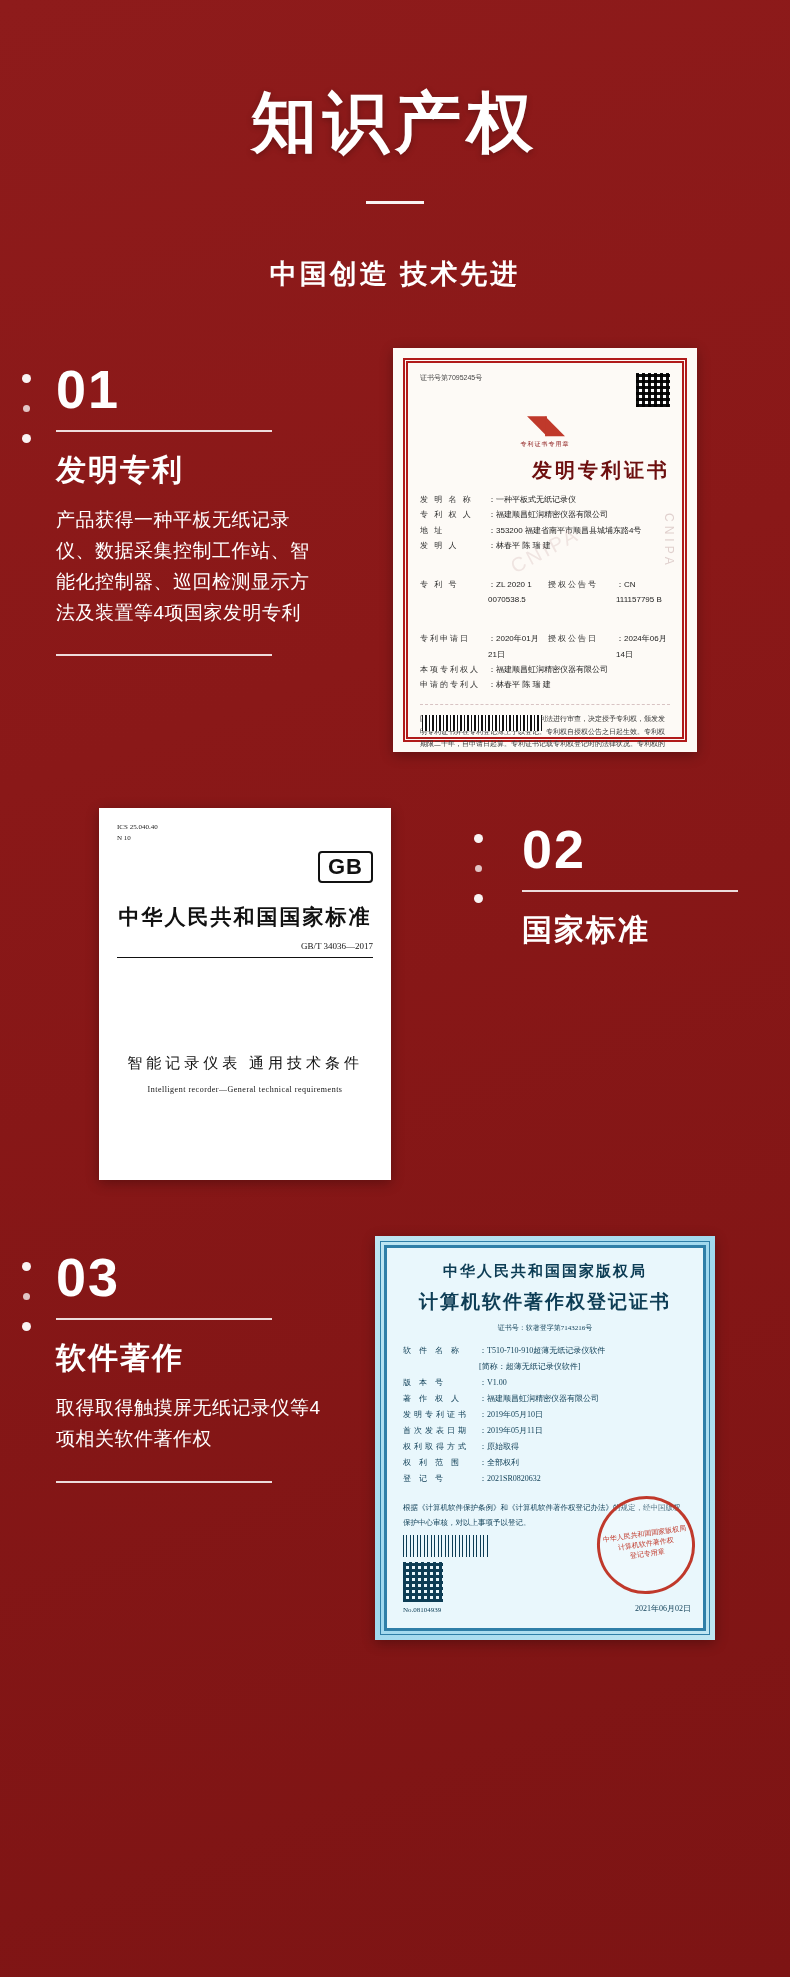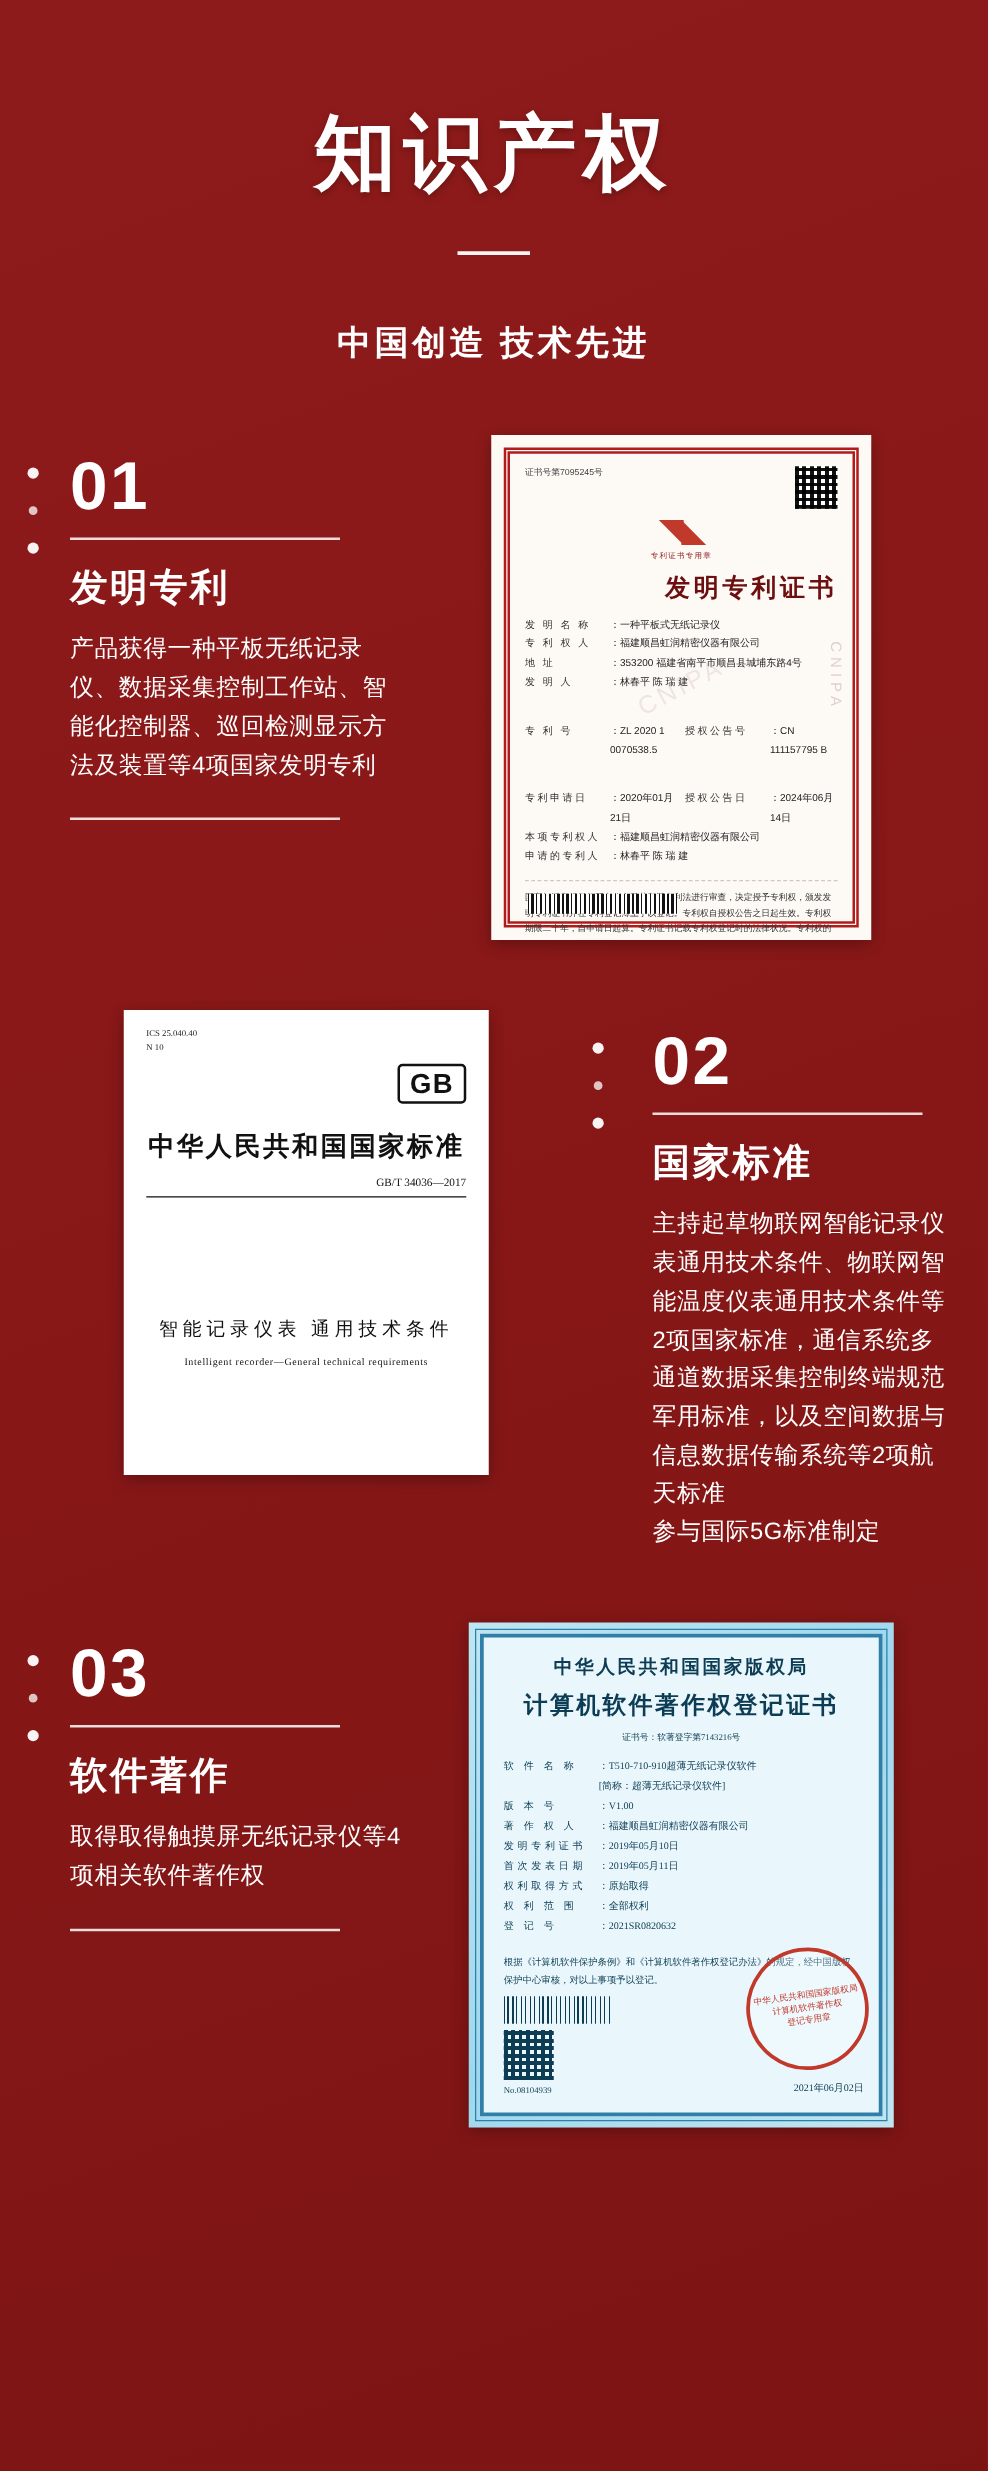--- a/index.html
+++ b/index.html
@@ -382,22 +382,20 @@
     <div class="text-col">
       <div class="dots">
         <div class="dot"></div>
         <div class="dot small"></div>
         <div class="dot"></div>
       </div>
       <div class="num-wrap">
         <div class="num">02</div>
         <div class="rule"></div>
         <div class="sec-title">国家标准</div>
-        <div class="sec-body">主持起草物联网智能记录仪表通用技术条件、物联网智能温度仪表通用技术条件等2项国家标准，通信系统多通道数据采集控制终端规范军用标准，以及空间数据与信息数据传输系统等2项航天标准
-参与国际5G标准制定</div>
       </div>
     </div>
     <div class="img-col">
       <div class="cert cert2">
         <div class="c2-head">
           <div class="c2-ics" style="white-space:pre-line">ICS 25.040.40
 N 10</div>
           <div class="c2-gb">GB</div>
         </div>
         <div class="c2-title">中华人民共和国国家标准</div>

